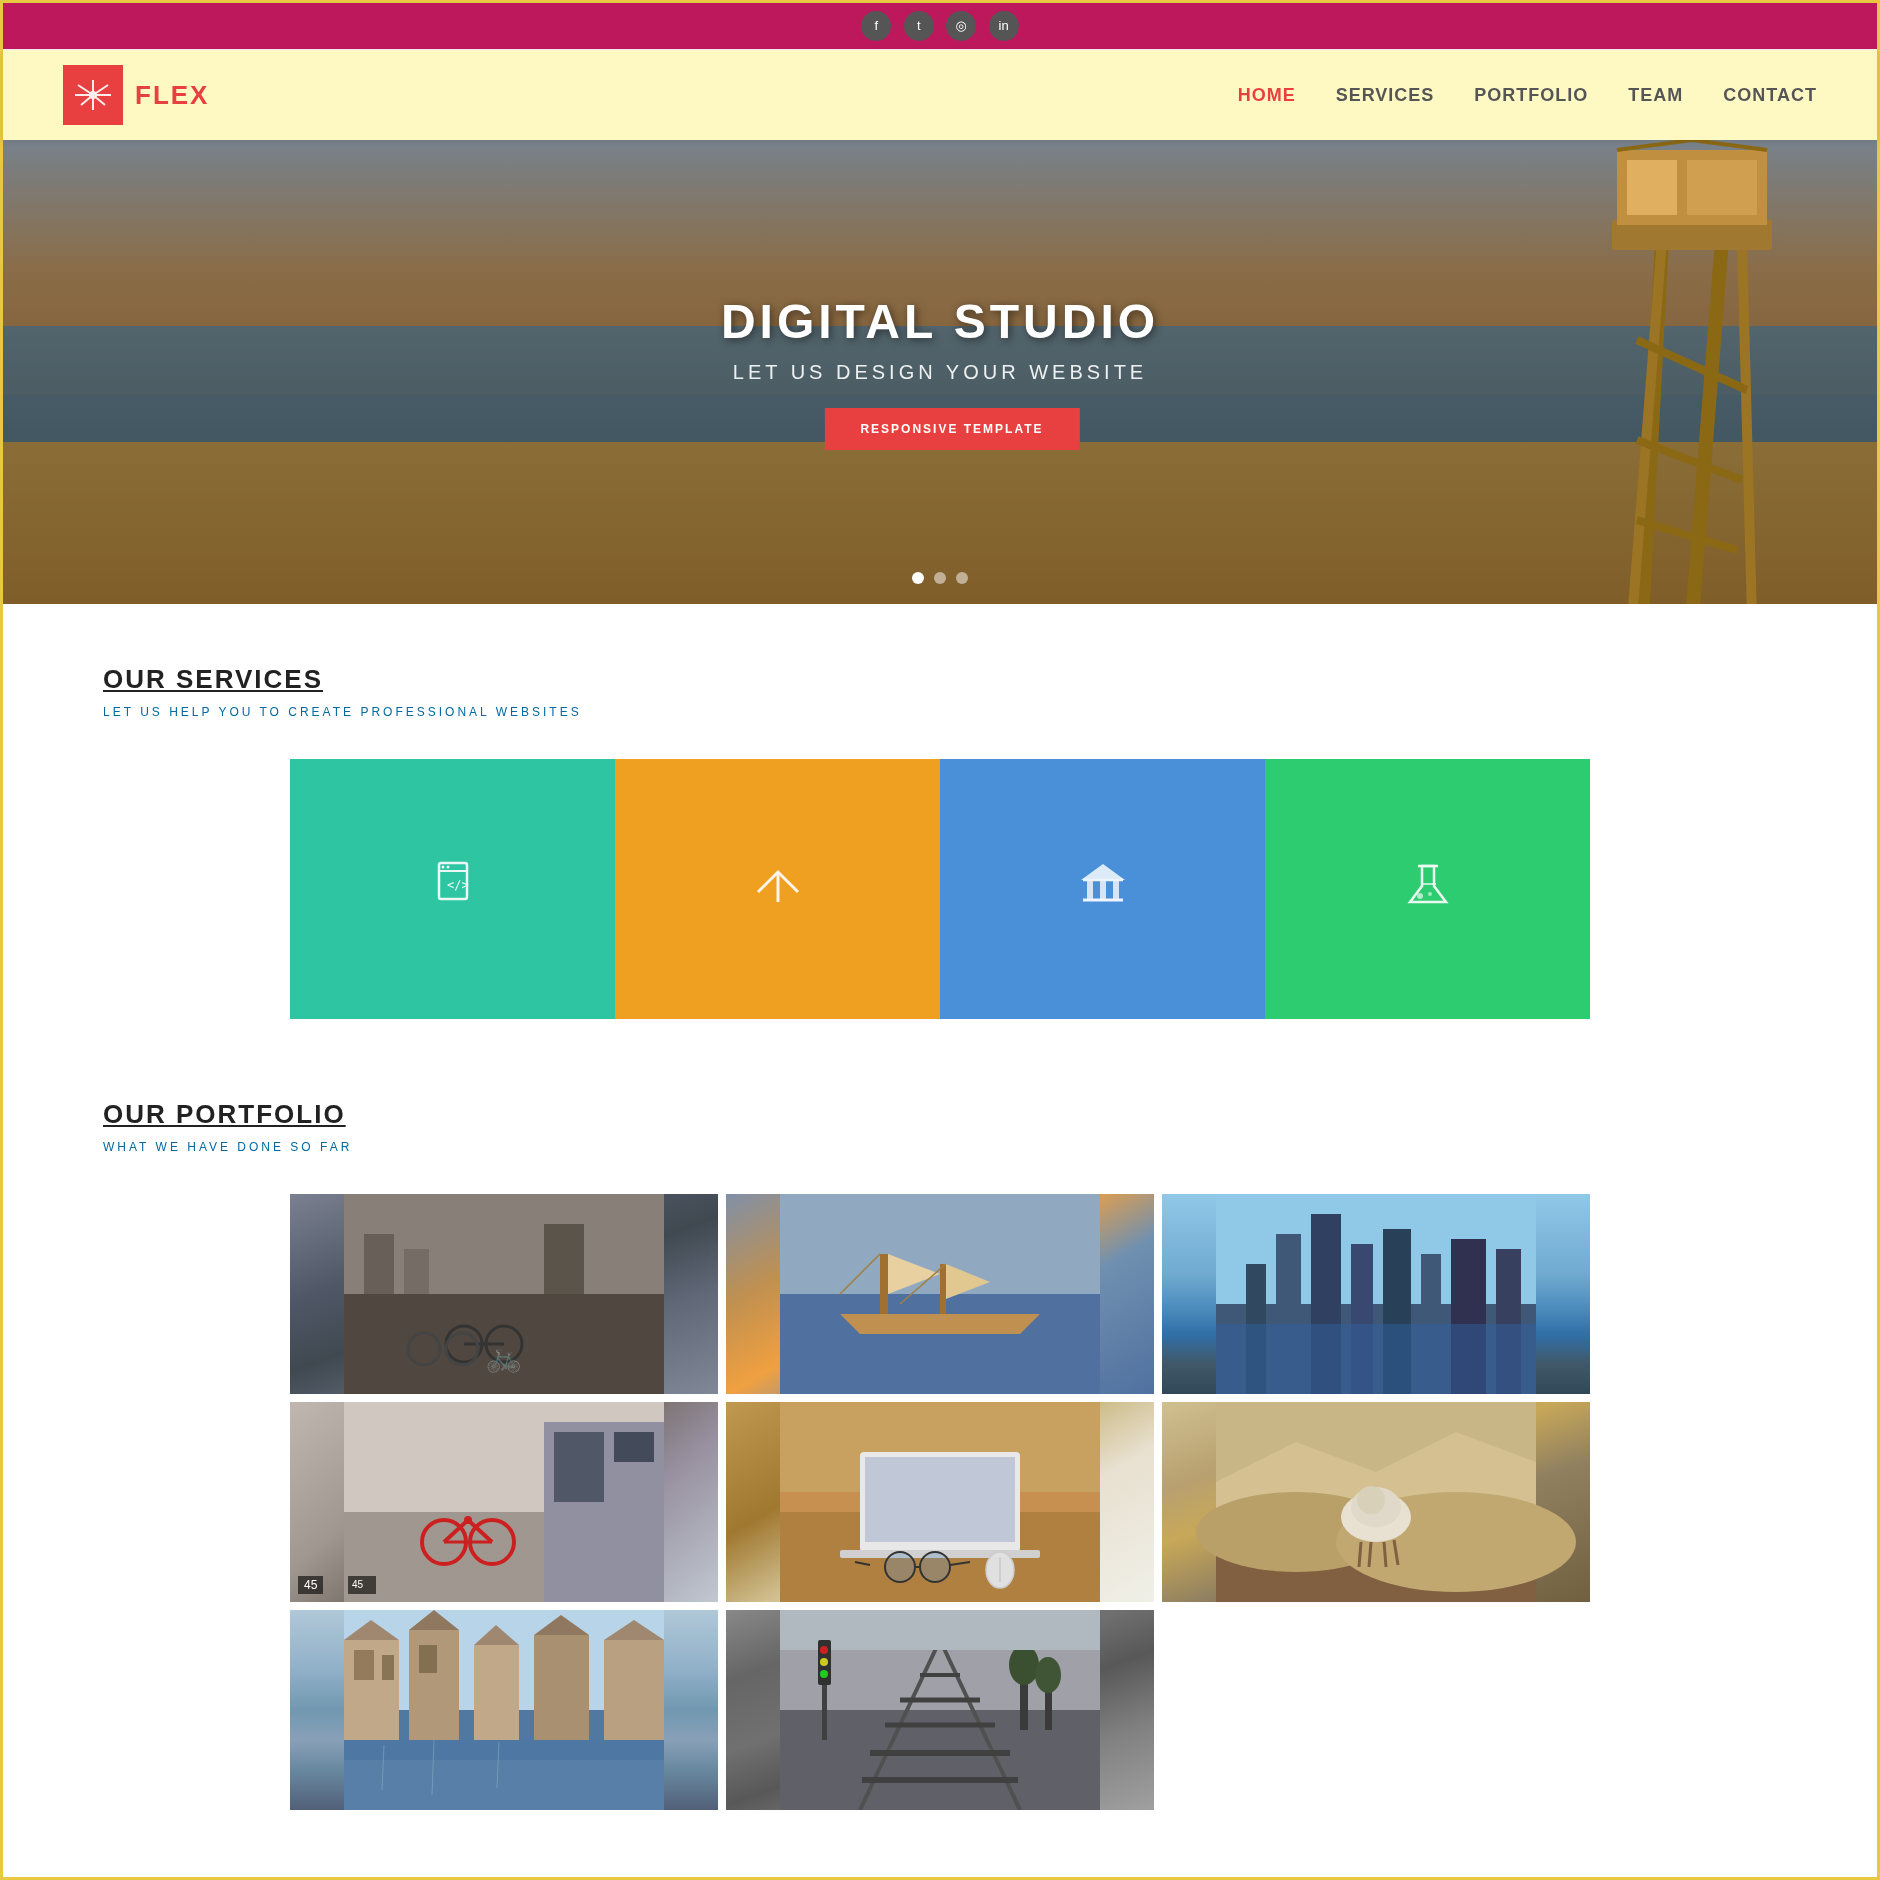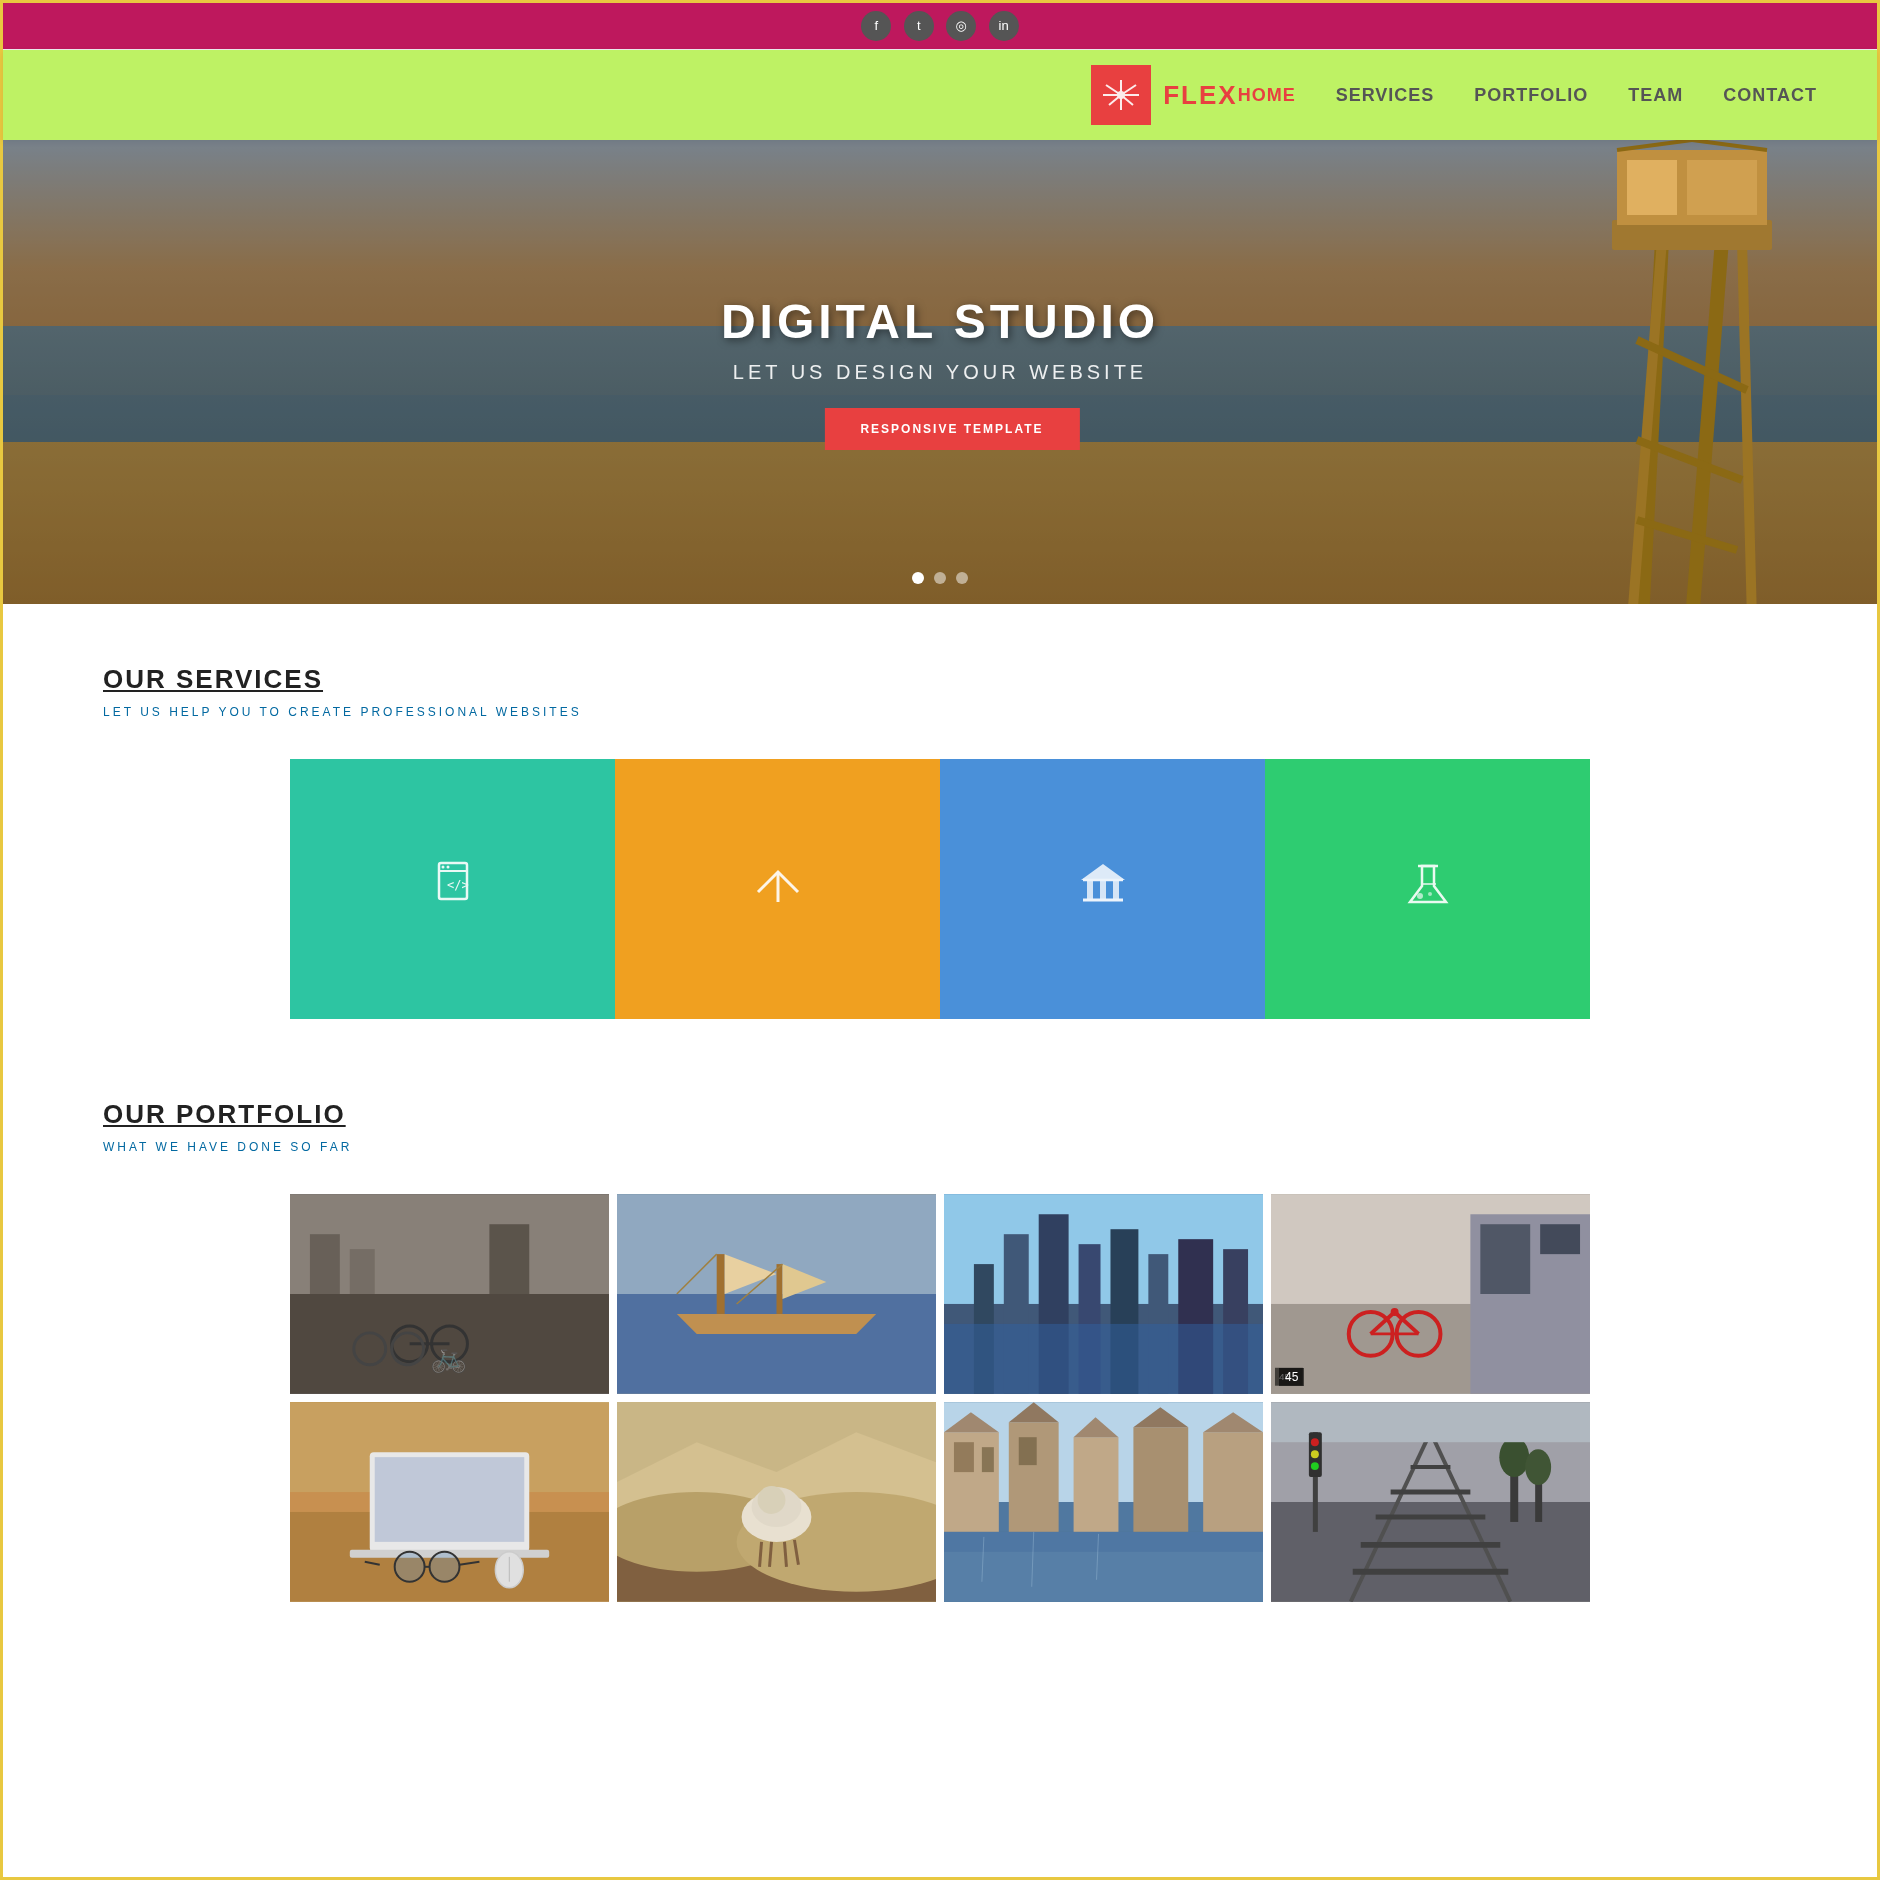--- a/index.html
+++ b/index.html
@@ -22,24 +22,24 @@
       line-height: 30px;
       text-align: center;
       margin: 0 4px;
       font-size: 13px;
       text-decoration: none;
       cursor: pointer;
     }
 
     
     .navbar {
-      background: #bef264;
+      background: #fef9c3;
       display: flex;
       align-items: center;
-      justify-content: flex-end;
+      justify-content: space-between;
       padding: 0 60px;
       height: 90px;
       box-shadow: 0 2px 6px rgba(0,0,0,0.08);
       position: relative;
       z-index: 10;
     }
     .navbar-brand {
       display: flex;
       align-items: center;
       gap: 12px;
@@ -204,21 +204,21 @@
     }
     .service-card .icon { font-size: 48px; color: #fff; opacity: 0.9; }
     .service-card-1 { background: #2dc5a2; }
     .service-card-2 { background: #f0a020; }
     .service-card-3 { background: #4a90d9; }
     .service-card-4 { background: #2ecc71; }
 
     
     .portfolio-grid {
       display: grid;
-      grid-template-columns: repeat(4, 1fr);
+      grid-template-columns: repeat(3, 1fr);
       gap: 8px;
       max-width: 1300px;
       margin: 0 auto;
     }
     .portfolio-item {
       height: 200px;
       overflow: hidden;
       cursor: pointer;
       position: relative;
     }

